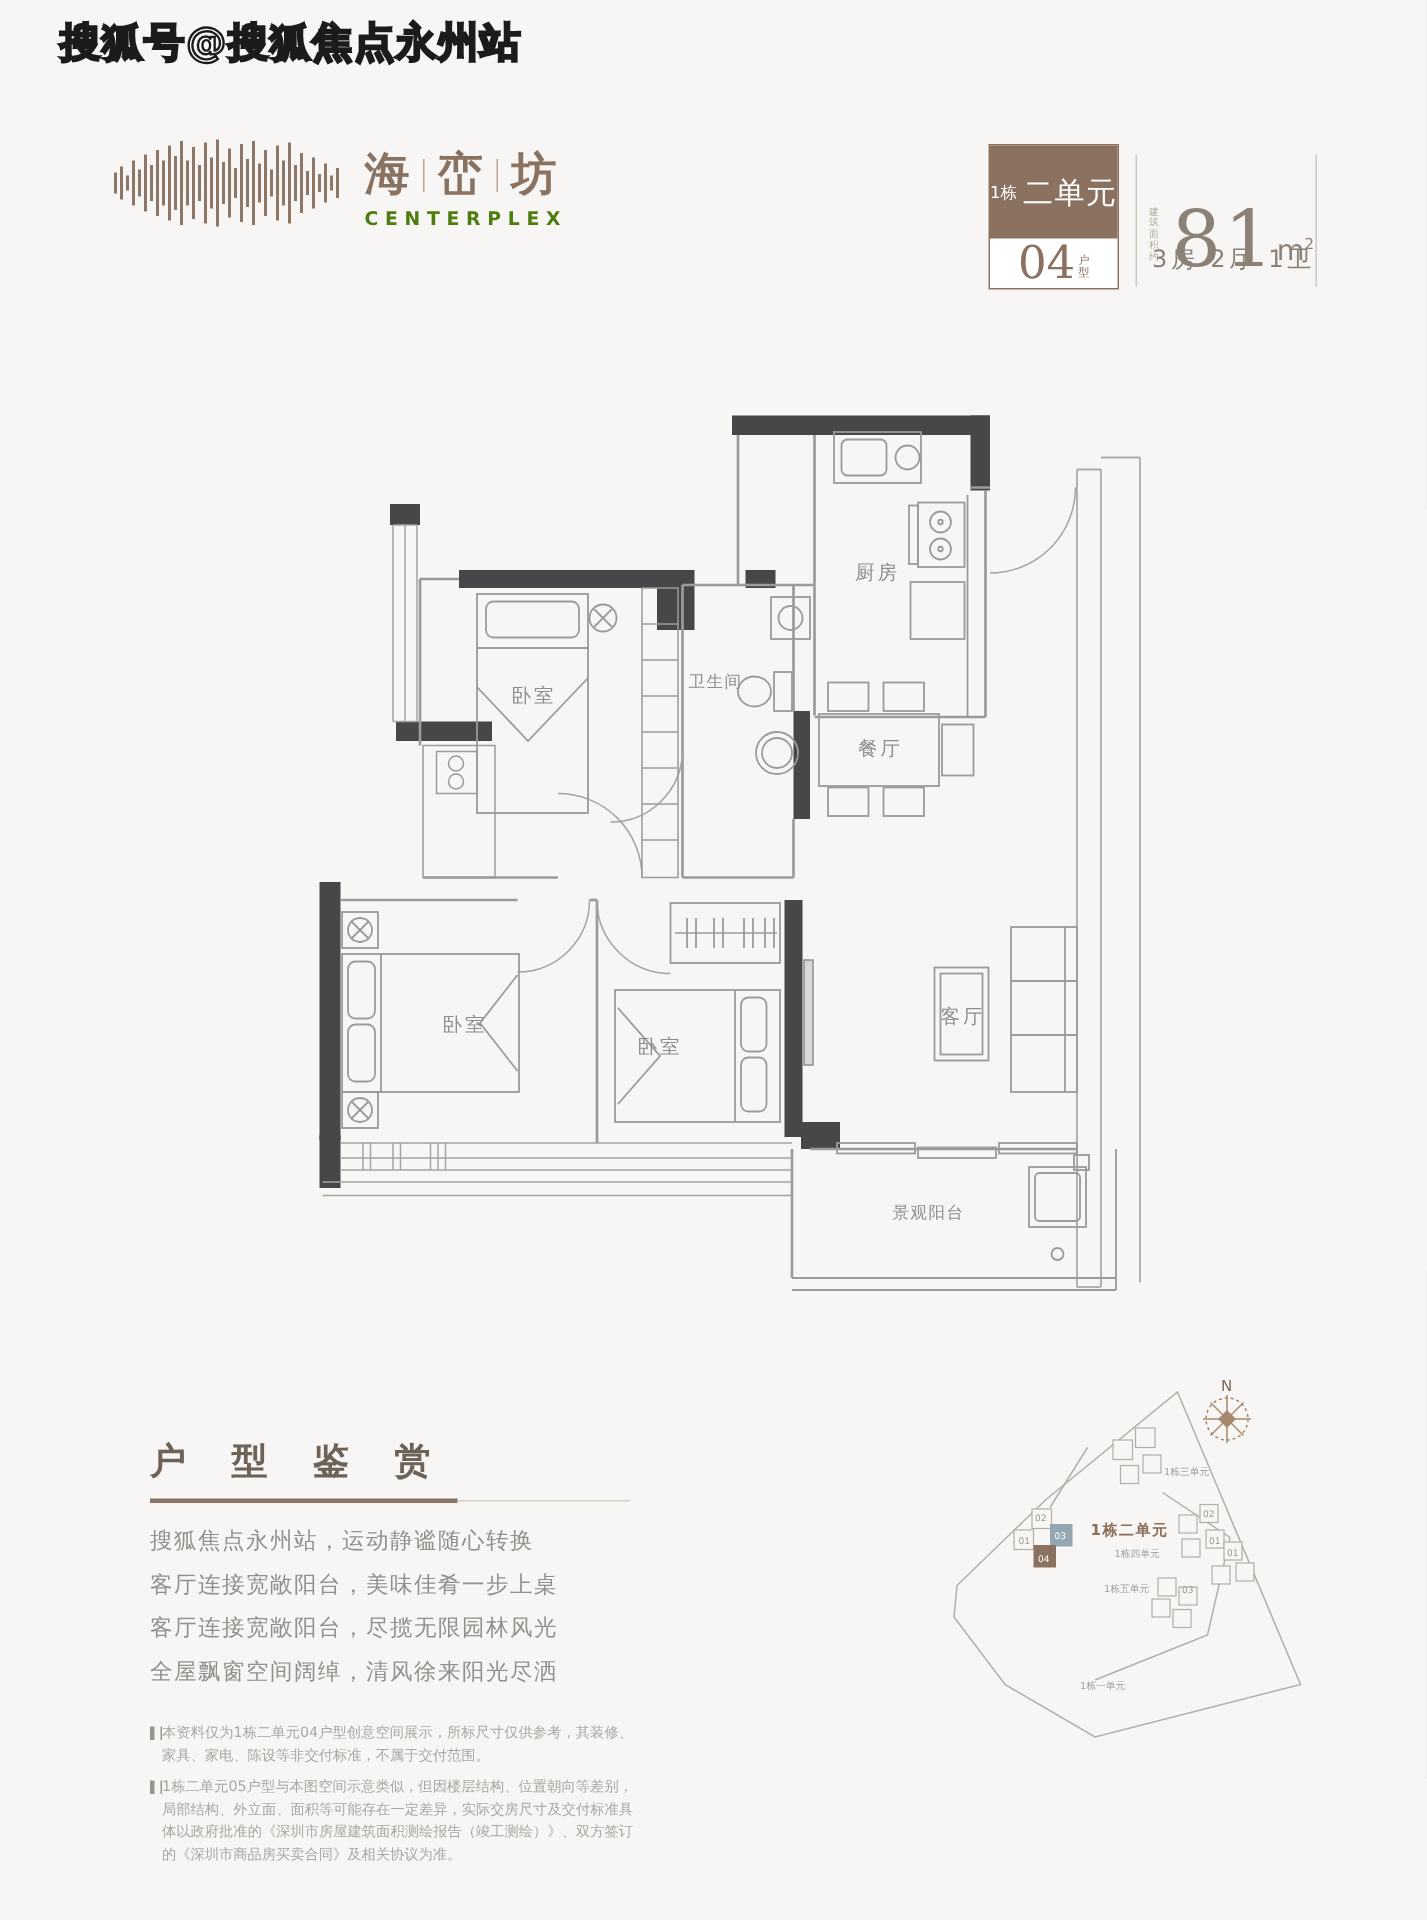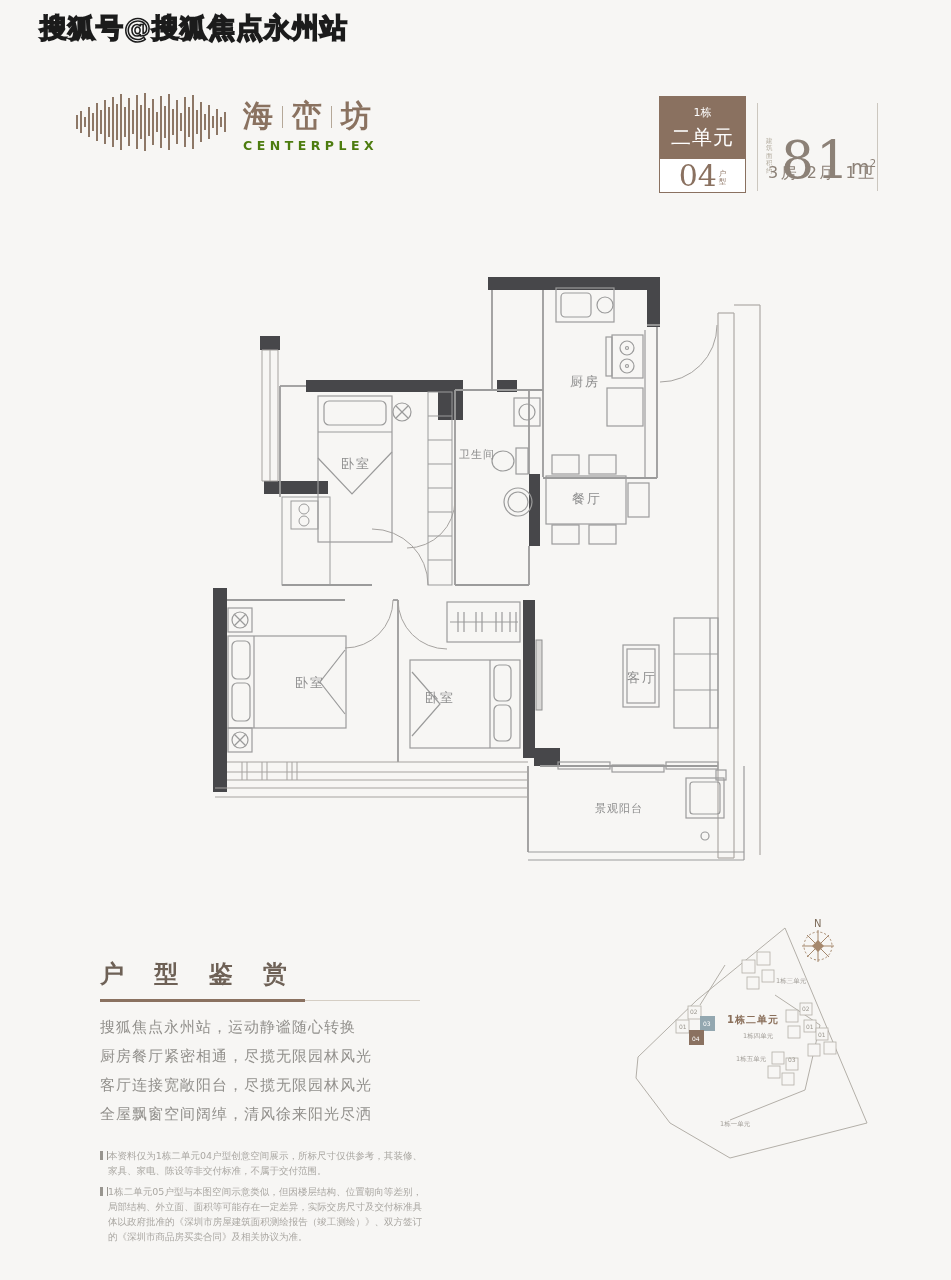--- a/index.html
+++ b/index.html
@@ -20,21 +20,21 @@
   .brand-title { position:absolute; left:243px; top:96px; display:flex; align-items:center; gap:9px;
                  color:#8a7260; font-family:"DejaVu Serif", serif; font-size:30px; font-weight:600; }
   .brand-title .sep { width:1px; height:22px; background:#b5a898; }
   .brand-sub { position:absolute; left:243px; top:138px; color:#4d7c0f;
                font-size:12.5px; letter-spacing:4.5px; font-weight:600; }
 
   
   .badge { position:absolute; left:659px; top:96px; width:87px; height:97px;
            border:1px solid #8a7160; background:#fff; }
   .badge-top { height:62px; background:#8a7160; color:#fff; display:flex;
-               align-items:center; justify-content:center; gap:4px;flex-direction:column; }
+               align-items:center; justify-content:center; gap:4px; }
   .badge-block { font-size:11px; }
   .badge-unit  { font-size:20px; letter-spacing:1px; }
   .badge-bottom { height:34px; display:flex; align-items:center; justify-content:center; color:#8a7160; }
   .badge-num { font-size:30px; font-family:"DejaVu Serif", serif; line-height:30px; }
   .badge-suffix { display:flex; flex-direction:column; font-size:7.5px; line-height:8px; margin-left:2px; margin-top:4px; }
 
   
   .vline { position:absolute; top:103px; width:1px; height:88px; background:#ccc7bf; }
   .area-row { position:absolute; left:766px; top:100px; width:110px; display:flex; align-items:flex-end; color:#8c8177;margin-top:35px; }
   .area-prefix { display:flex; flex-direction:column; font-size:6.5px; line-height:7.5px;
@@ -357,21 +357,21 @@
     <text x="595" y="812" class="plan-label-sm">景观阳台</text>
   </svg>
 
   <div class="apprec-title">户 型 鉴 赏</div>
   <div class="apprec-divider">
     <span class="thick"></span>
       <span class="thin"></span>
   </div>
   <div class="apprec-body">
     <p>搜狐焦点永州站，运动静谧随心转换</p>
-    <p>厨房餐厅紧密相通，尽揽无限园林风光</p>
+    <p>客厅连接宽敞阳台，美味佳肴一步上桌</p>
     <p>客厅连接宽敞阳台，尽揽无限园林风光</p>
     <p>全屋飘窗空间阔绰，清风徐来阳光尽洒</p>
   </div>
 
   <div class="notes">
     <div class="note">
       <span class="note-mark"></span>
       <span class="note-text">本资料仅为1栋二单元04户型创意空间展示，所标尺寸仅供参考，其装修、家具、家电、陈设等非交付标准，不属于交付范围。</span>
     </div>
     <div class="note">

